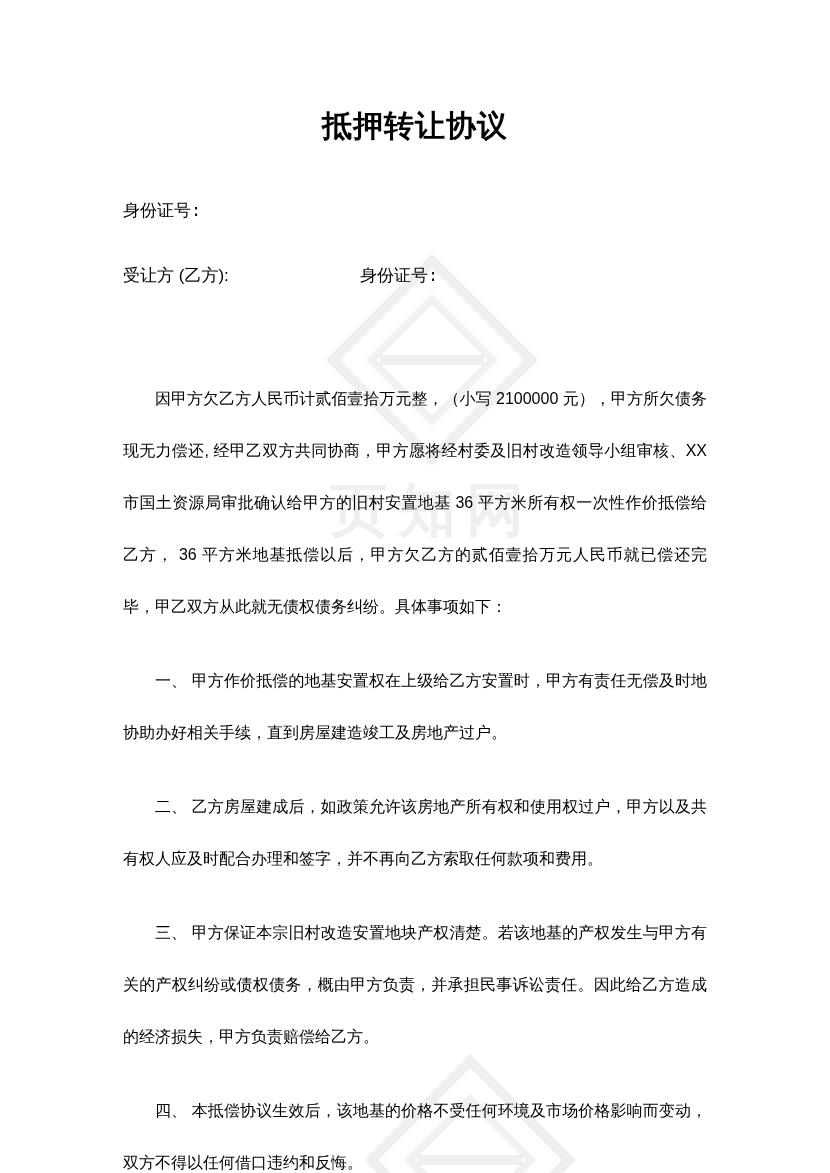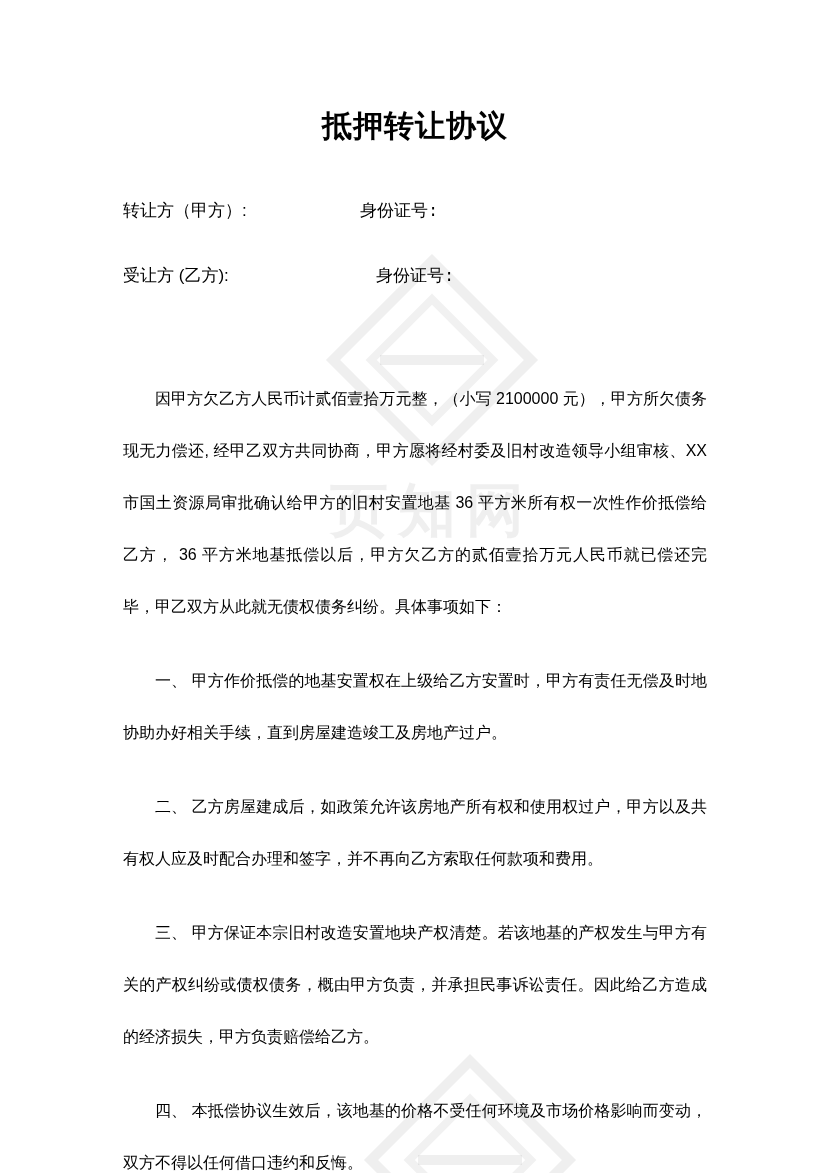--- a/index.html
+++ b/index.html
@@ -33,21 +33,20 @@
   .parties {
     margin-top: 52px;
   }
   .party-row {
     font-size: 17px;
     display: flex;
     align-items: baseline;
   }
   .party-row + .party-row {
     margin-top: 42px;
-    gap: 16px;
   }
   .party-label {
     display: inline-block;
     width: 237px;
   }
   .party-id-label {
     display: inline-block;
     font-family: Liberation Mono, monospace;
   }
   .doc-body {
@@ -117,21 +116,20 @@
 <div class="watermark wm-bottom">
   <div class="wm-logo"></div>
 </div>
 
 <div class="page">
 
   <div class="doc-title">抵押转让协议</div>
 
   <div class="parties">
     <div class="party-row">
-      <span class="party-label">转让方（甲方）:</span>
       <span class="party-id-label">身份证号:</span>
     </div>
     <div class="party-row">
       <span class="party-label">受让方 (乙方):</span>
       <span class="party-id-label">身份证号:</span>
     </div>
   </div>
 
   <div class="doc-body">
     <p>因甲方欠乙方人民币计贰佰壹拾万元整，（小写 2100000 元），甲方所欠债务现无力偿还, 经甲乙双方共同协商，甲方愿将经村委及旧村改造领导小组审核、XX 市国土资源局审批确认给甲方的旧村安置地基 36 平方米所有权一次性作价抵偿给乙方， 36 平方米地基抵偿以后，甲方欠乙方的贰佰壹拾万元人民币就已偿还完毕，甲乙双方从此就无债权债务纠纷。具体事项如下：</p>

